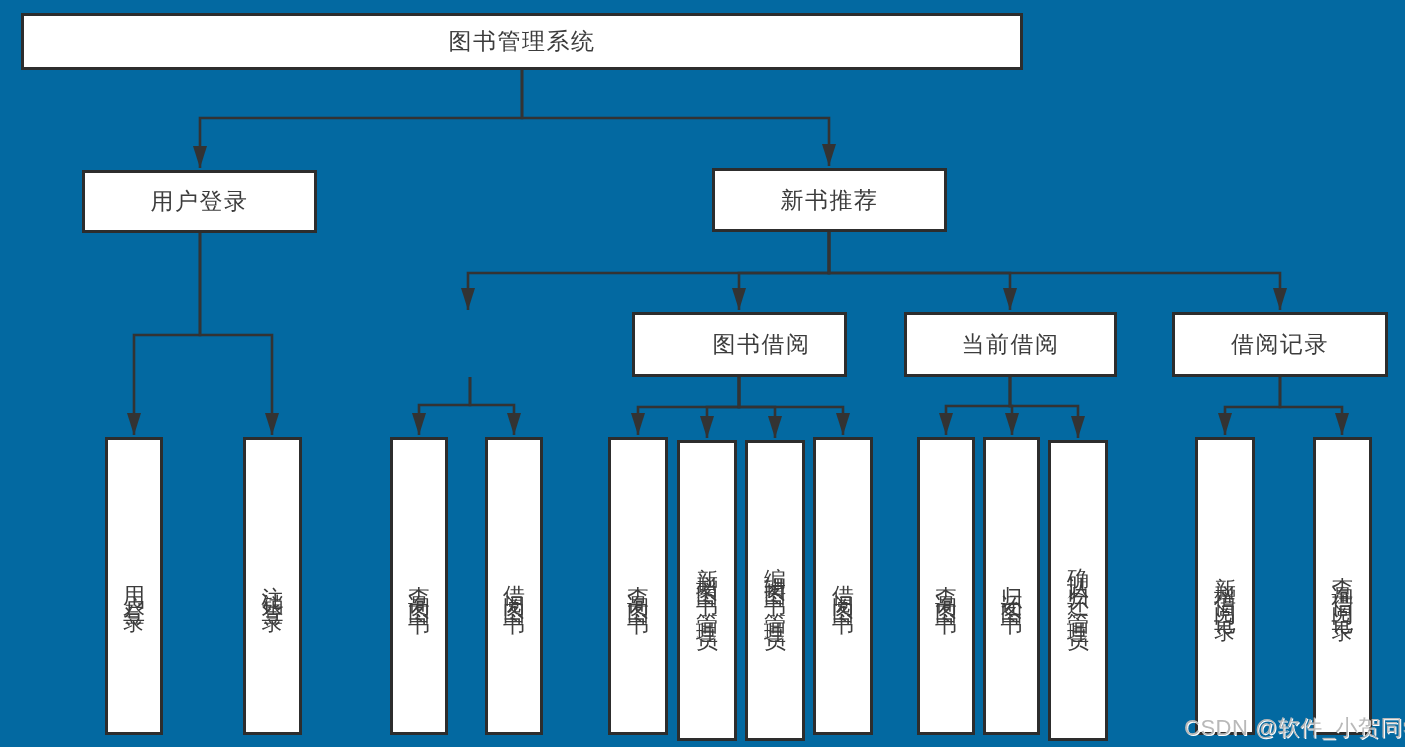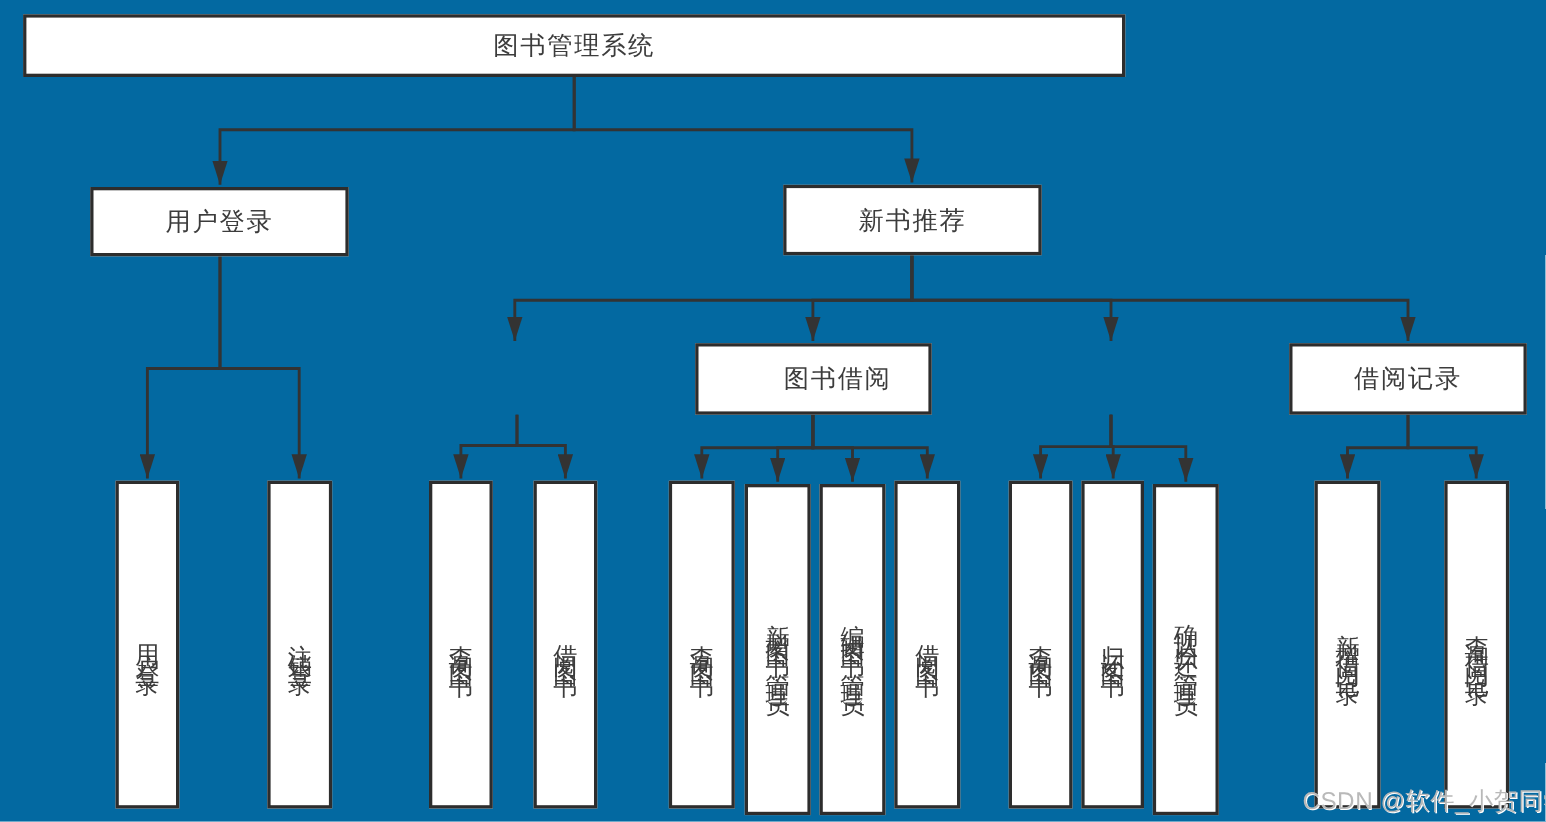--- a/index.html
+++ b/index.html
@@ -104,20 +104,21 @@
       <polyline points="1280,377 1280,407 1342,407 1342,435" marker-end="url(#arrow)"></polyline>
     </g>
   </svg>
 
   <div class="hnode" style="left:21px; top:13px; width:1002px; height:57px;">图书管理系统</div>
 
   <div class="hnode" style="left:82px; top:170px; width:235px; height:63px;">用户登录</div>
   <div class="hnode" style="left:712px; top:168px; width:235px; height:64px;">新书推荐</div>
 
   <div class="hnode" style="left:632px; top:312px; width:215px; height:65px;padding-left:44px;">图书借阅</div>
+  <div class="hnode" style="left:904px; top:312px; width:213px; height:65px;">当前借阅</div>
   <div class="hnode" style="left:1172px; top:312px; width:216px; height:65px;">借阅记录</div>
 
   <div class="vnode" style="left:105px; top:437px; width:58px; height:298px;">
     <span class="vtext">用户登录</span>
   </div>
   <div class="vnode" style="left:243px; top:437px; width:59px; height:298px;">
     <span class="vtext">注销登录</span>
   </div>
 
   <div class="vnode" style="left:390px; top:437px; width:58px; height:298px;">

